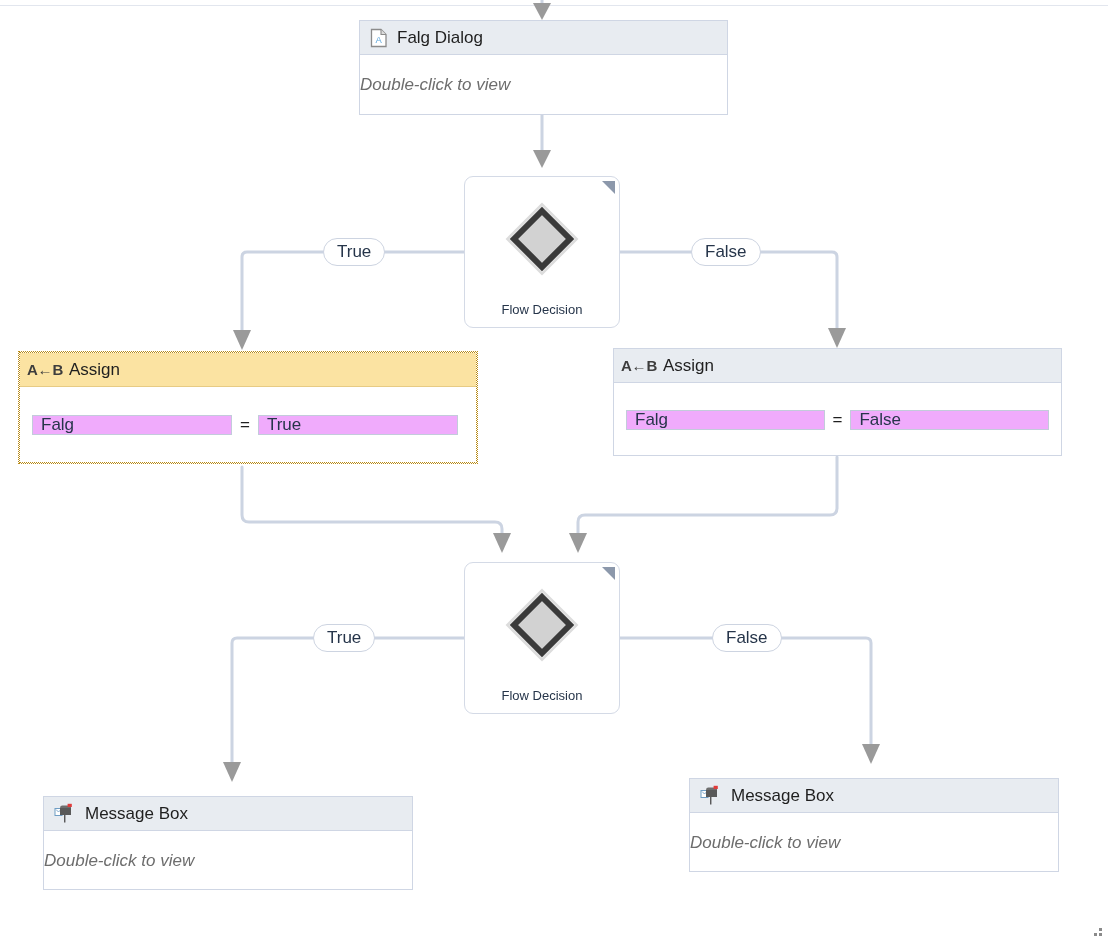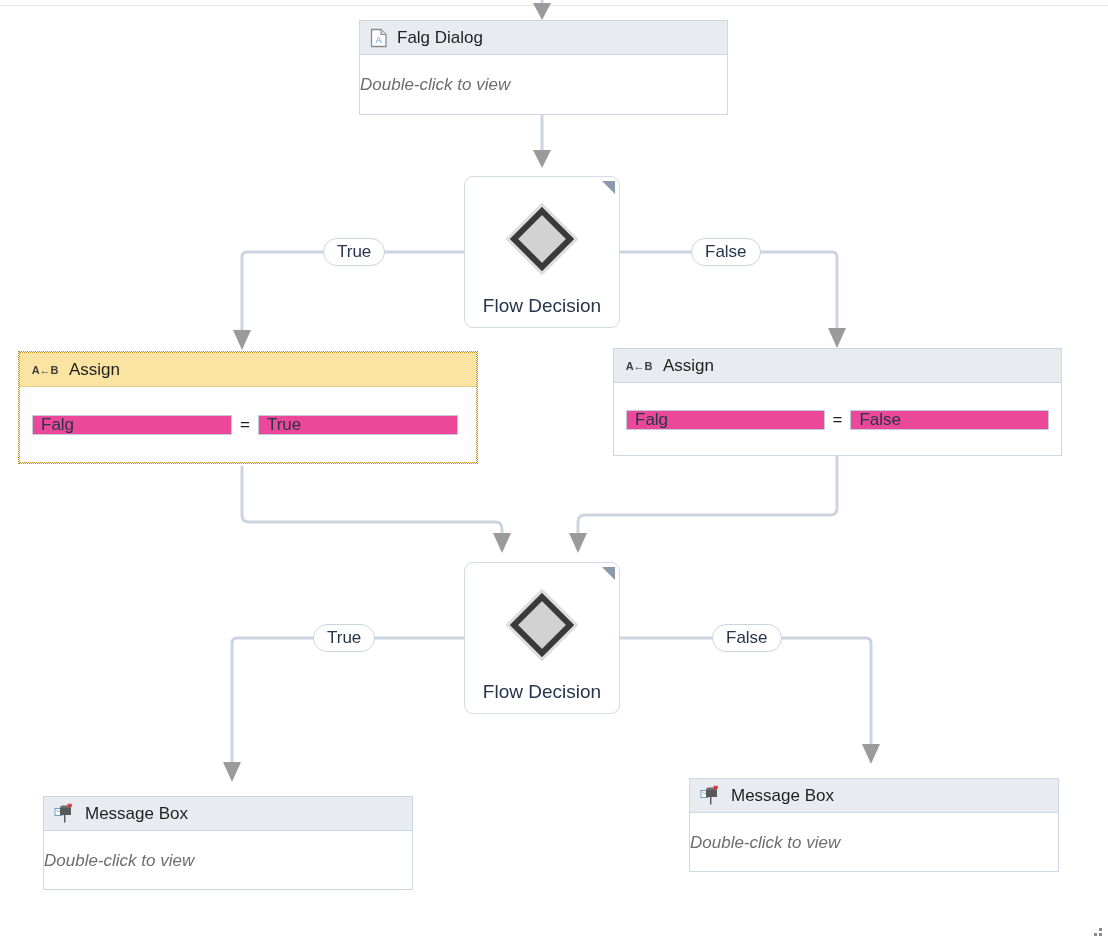--- a/index.html
+++ b/index.html
@@ -98,41 +98,41 @@
   
   .icon {
     display: inline-flex;
     align-items: center;
     justify-content: center;
     flex: 0 0 auto;
   }
   .icon-doc { width: 18px; height: 20px; }
   .icon-assign {
     font-family: "Liberation Sans", sans-serif;
-    font-size: 11px;
+    font-size: 15px;
     font-weight: bold;
     color: #3d3d3d;
     letter-spacing: -0.2px;
     width: 30px;
     height: 16px;
   }
   .icon-mail { width: 22px; height: 22px; }
 
   
   .assign-row {
     display: flex;
     align-items: center;
     gap: 8px;
     width: 100%;
     padding: 0 12px;
     box-sizing: border-box;
   }
   .expr-box {
     border: 1px solid #c3cbdb;
-    background: #ec4899;
+    background: #f0abfc;
     height: 20px;
     display: flex;
     align-items: center;
     padding: 0 8px;
     box-sizing: border-box;
     font-size: 17px;
     color: #26354a;
     overflow: hidden;
     white-space: nowrap;
   }
@@ -159,21 +159,21 @@
     top: 22px;
     display: flex;
     justify-content: center;
   }
   .decision-label {
     position: absolute;
     left: 0;
     right: 0;
     bottom: 10px;
     text-align: center;
-    font-size: 19px;
+    font-size: 13px;
     color: #26354a;
     white-space: nowrap;
   }
   .decision-corner {
     position: absolute;
     top: 4px;
     right: 4px;
     width: 0;
     height: 0;
     border-left: 13px solid transparent;

